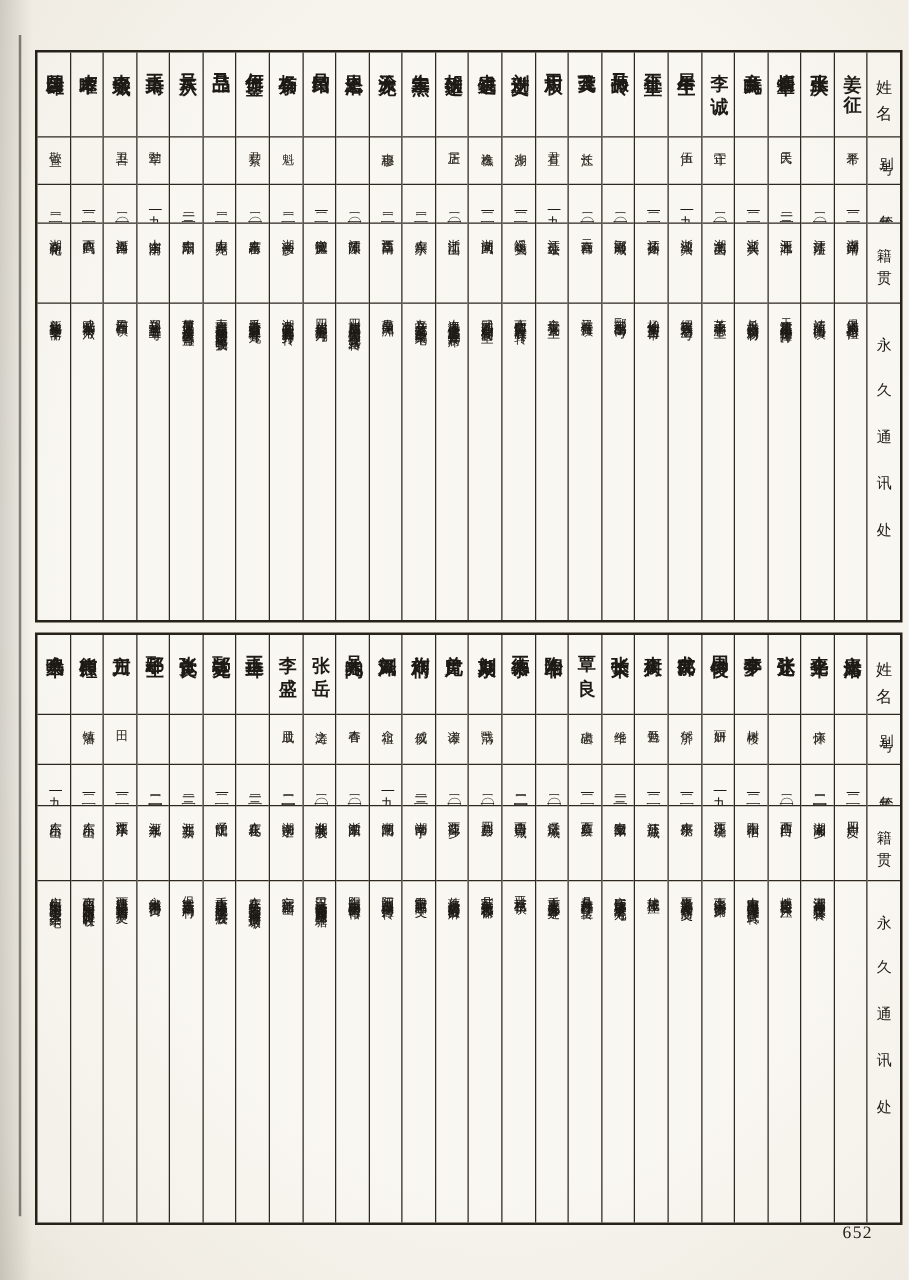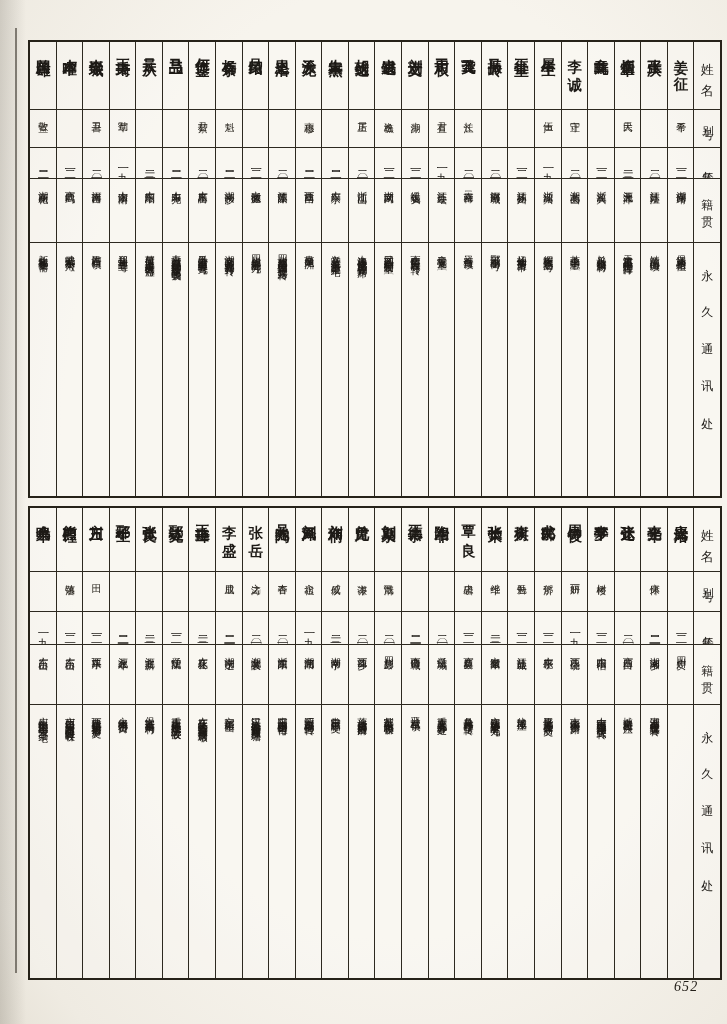--- a/index.html
+++ b/index.html
@@ -46,21 +46,21 @@
   .t-native{font-size:10px;}
   .t-addr{font-size:10px;max-height:100%;}
   .note{position:absolute;bottom:2px;left:50%;transform:translateX(-50%);
     font-size:6.5px;color:#3a352c;writing-mode:vertical-rl;}
   .h-name{font-size:13px;letter-spacing:1.6em;padding-top:6px;}
   .h-alias{font-size:11.5px;letter-spacing:.45em;padding-top:2px;}
   .h-age{font-size:11.5px;letter-spacing:.1em;}
   .h-native{font-size:12px;letter-spacing:1.5em;padding-top:6px;}
   .h-addr{font-size:12px;letter-spacing:3.1em;padding-top:12px;}
   .page-number{position:absolute;left:674px;top:979px;font-size:14px;
-    letter-spacing:.08em;color:#24201a;font-style:italic;}
+    letter-spacing:.08em;color:#24201a;}
 </style>
 </head>
 <body>
 
 <div class="scan-shade-left"></div>
 <div class="scan-edge-left"></div>
 
 <div id="table-0" class="dtable">
     <div class="col header-col">
       <div class="cell name-cell">

